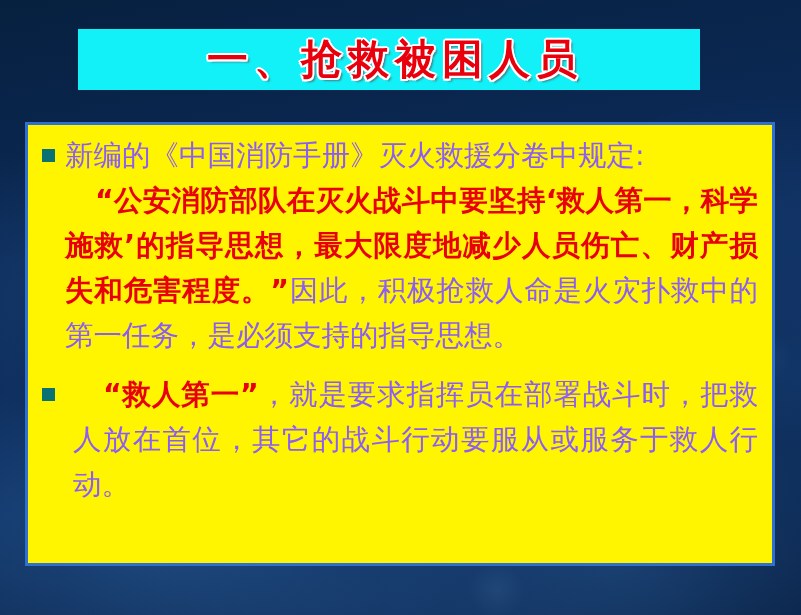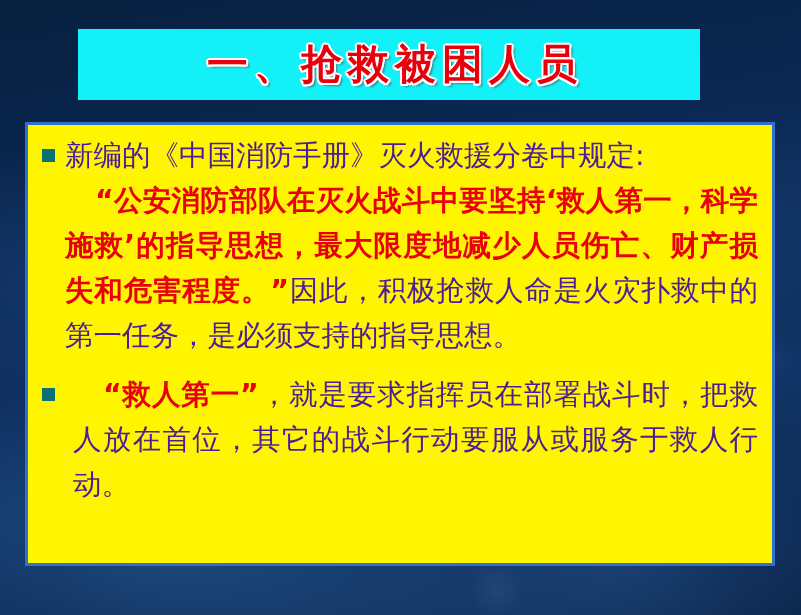--- a/index.html
+++ b/index.html
@@ -43,21 +43,21 @@
       radial-gradient(circle 18px at 45% 10%, rgba(110,160,215,0.05), rgba(110,160,215,0) 70%),
       radial-gradient(circle 34px at 96% 58%, rgba(110,160,215,0.07), rgba(110,160,215,0) 70%);
   }
 
   
   #title-banner {
     position: absolute;
     left: 78px;
     top: 29px;
     width: 622px;
-    height: 71px;
+    height: 61px;
     background: #12f0f8;
     box-shadow: 0 0 0 1px rgba(10,40,90,0.35);
     display: flex;
     align-items: center;
     justify-content: center;
   }
   #title-text {
     font-family: "DejaVu Sans", "Liberation Sans", sans-serif;
     font-weight: bold;
     font-size: 41px;
@@ -123,21 +123,21 @@
   .bullet-body .indent {
     display: inline-block;
     width: 30px;
   }
 
   .red {
     color: #e8000d;
     font-weight: bold;
   }
   .black {
-    color: #4c1d95;
+    color: #8b5cf6;
   }
 </style>
 </head>
 <body>
 
 <div id="slide">
 
   <div id="title-banner">
     <span id="title-text">一、抢救被困人员</span>
   </div>

